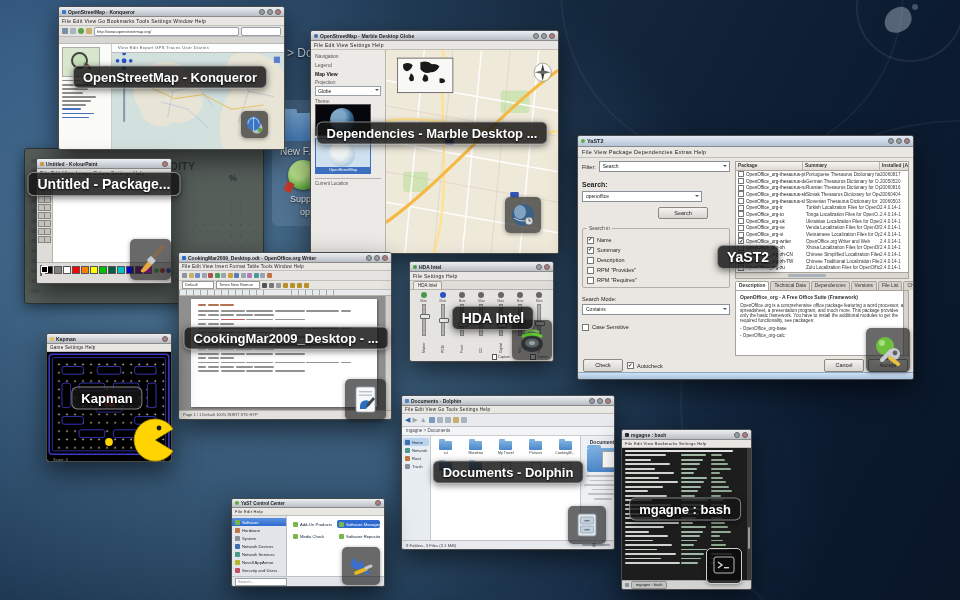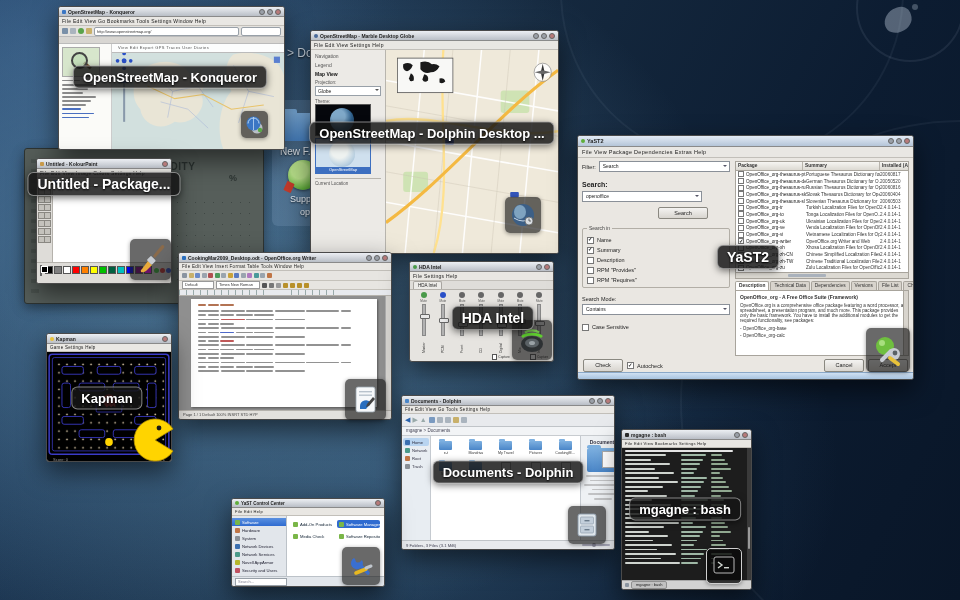--- a/index.html
+++ b/index.html
@@ -1251,21 +1251,22 @@
   </div>
   <div class="badge" style="left:706px;top:548px;width:34px;height:34px;background:rgba(10,10,10,.8);border:1px solid #cfcfcf;">
     <svg width="24" height="24" viewBox="0 0 24 24">
       <rect x="2" y="3" width="20" height="16" rx="2" fill="#0c0c0c" stroke="#b8b8b8" stroke-width="1"></rect>
       <path d="M6,8 l4,3 -4,3" stroke="#cfd4cf" stroke-width="1.4" fill="none"></path>
       <rect x="12" y="13" width="5" height="1.4" fill="#cfd4cf"></rect>
     </svg>
   </div>
 
   <div class="wlabel" style="left:170px;top:77px;">OpenStreetMap - Konqueror</div>
-  <div class="wlabel" style="left:432px;top:133px;">OpenStreetMap - Dolphin Desktop ...</div>
+  <div class="wlabel" style="left:432px;top:133px;">Dependencies - Marble Desktop ...</div>
   <div class="wlabel" style="left:104px;top:184px;font-size:14px;">Untitled - Package...</div>
+  <div class="wlabel" style="left:286px;top:338px;">CookingMar2009_Desktop - ...</div>
   <div class="wlabel" style="left:493px;top:318px;font-size:14px;">HDA Intel</div>
   <div class="wlabel" style="left:748px;top:257px;font-size:14px;">YaST2</div>
   <div class="wlabel" style="left:107px;top:398px;">Kapman</div>
   <div class="wlabel" style="left:508px;top:472px;">Documents - Dolphin</div>
   <div class="wlabel" style="left:685px;top:509px;">mgagne : bash</div>
 
 </div>
 
 </body></html>

